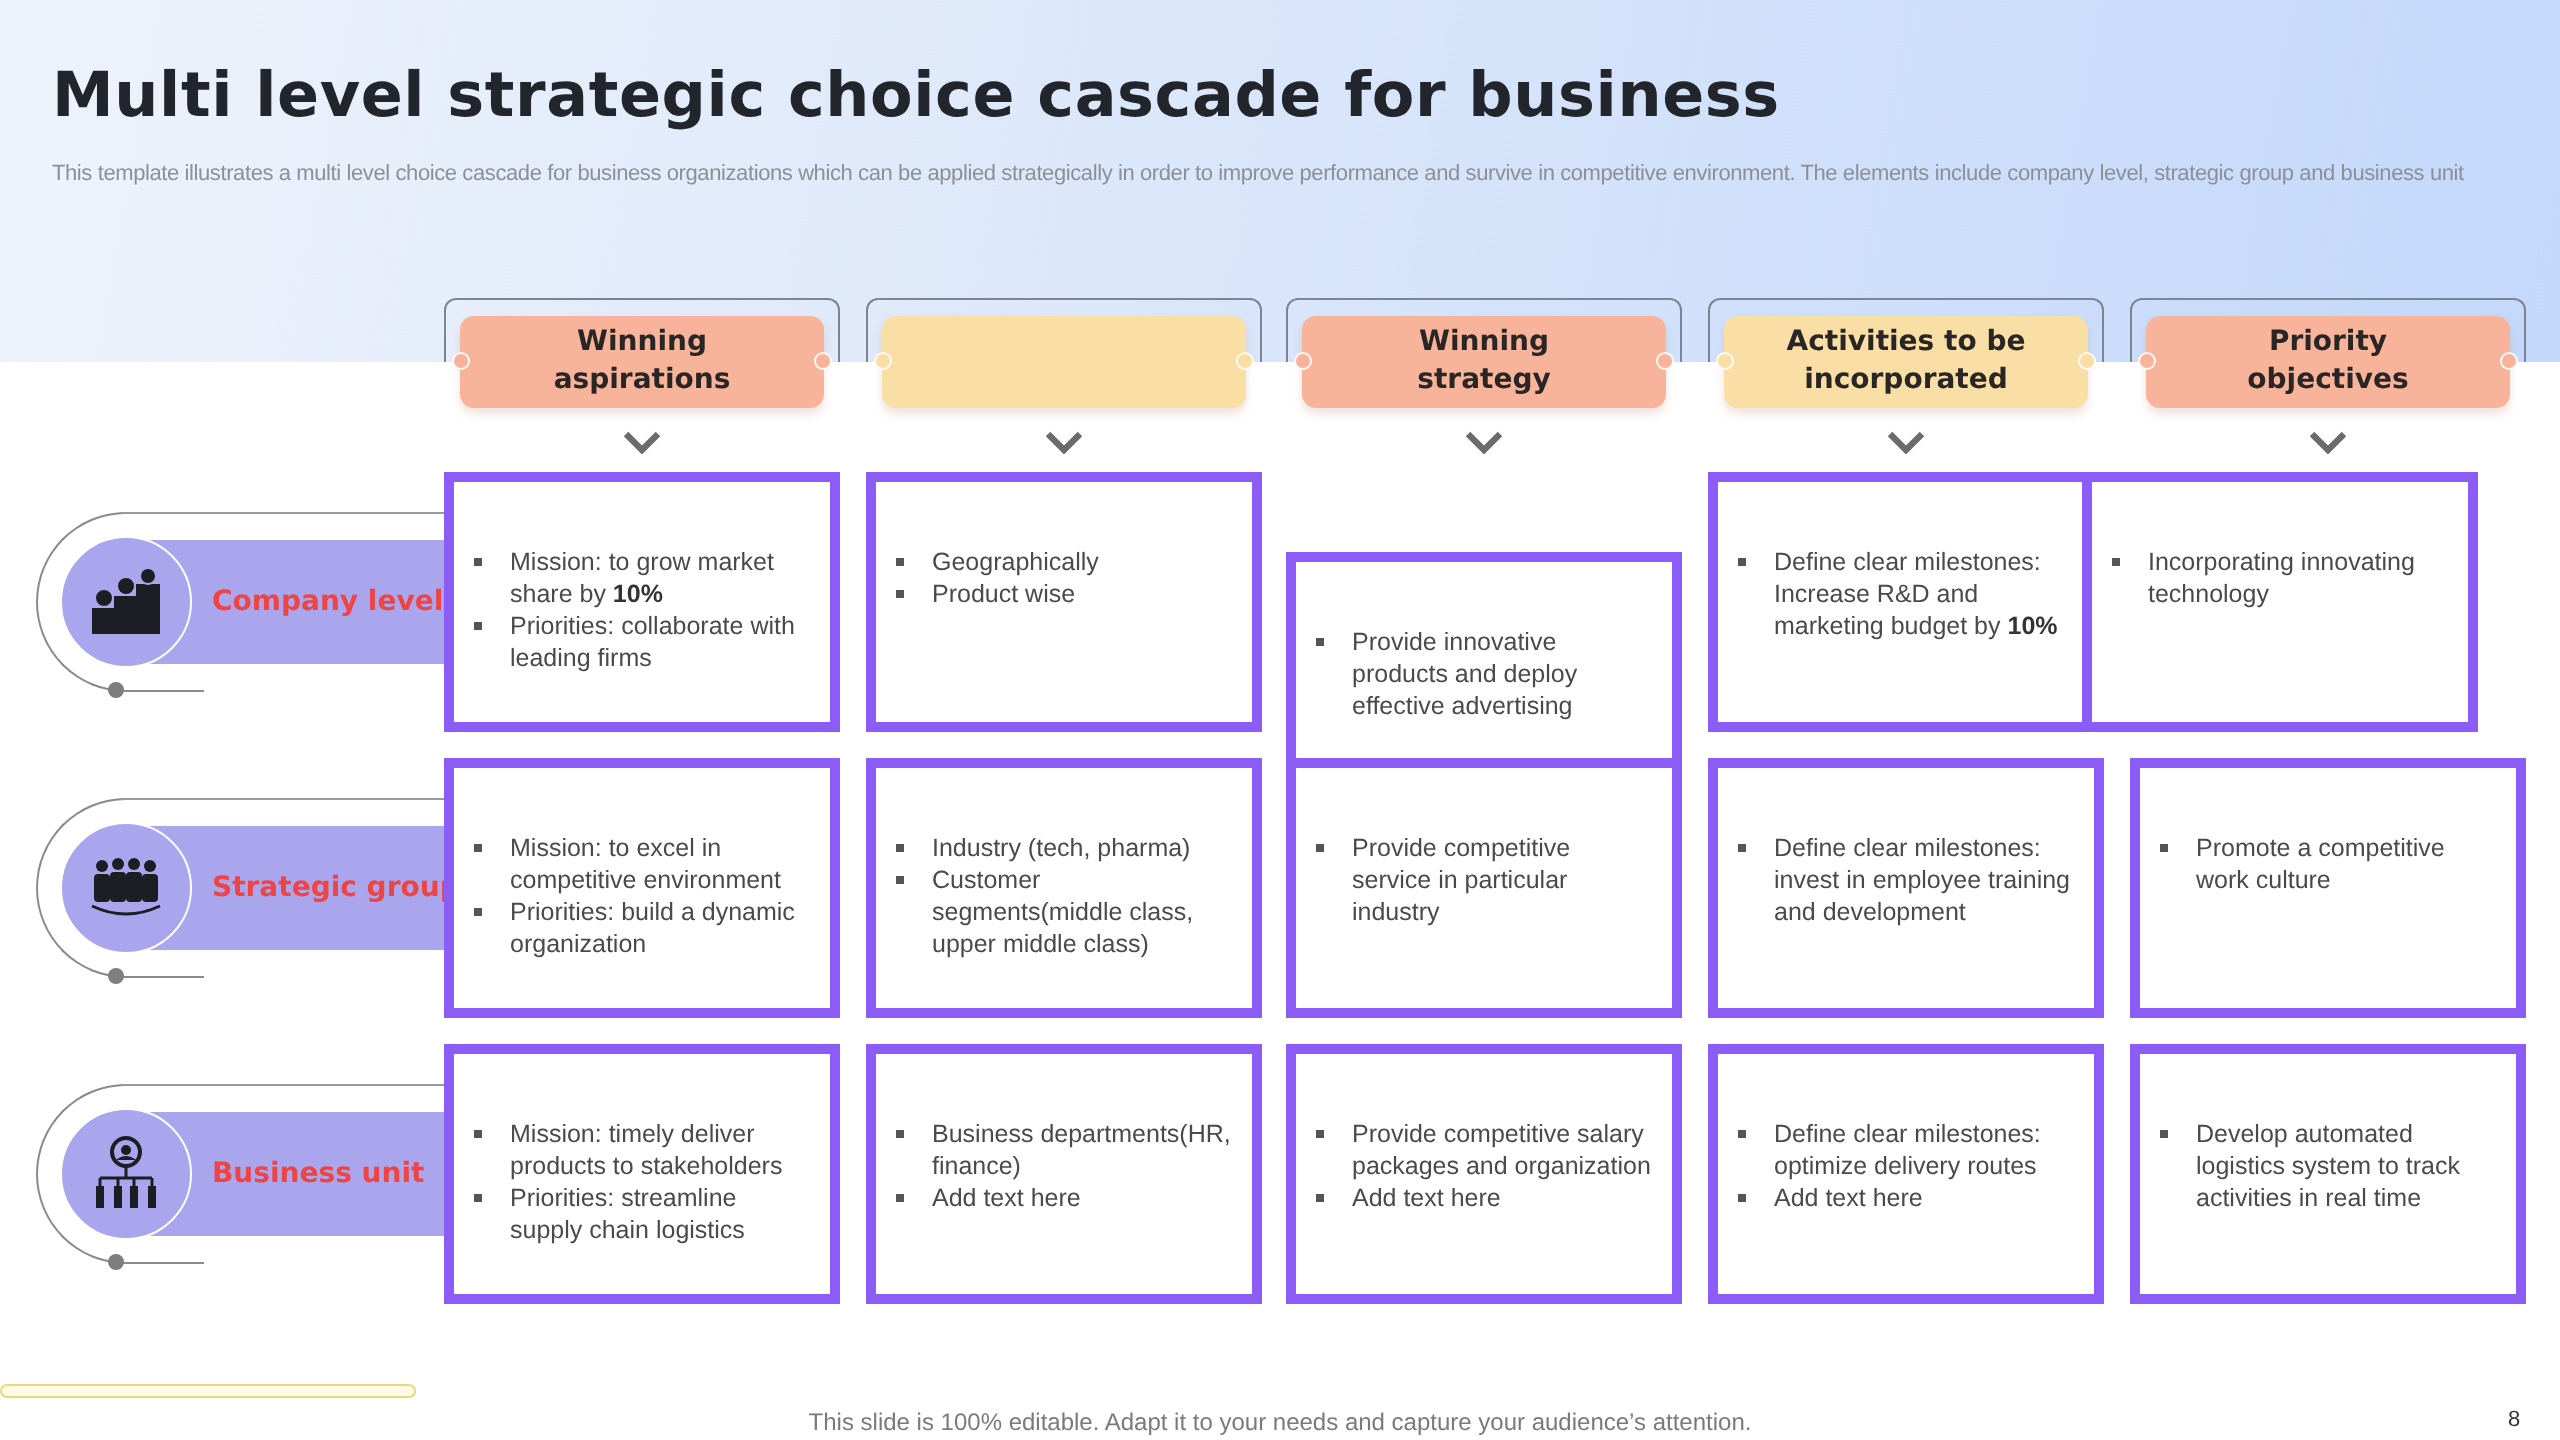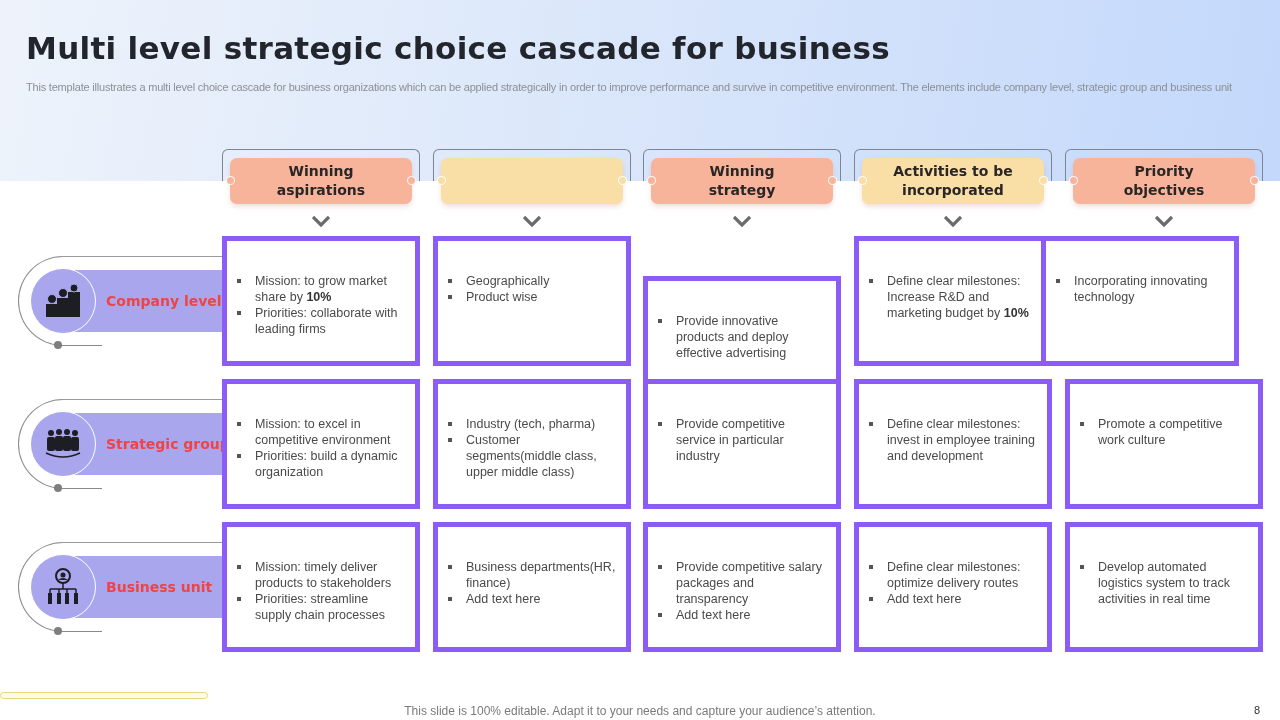--- a/index.html
+++ b/index.html
@@ -275,32 +275,32 @@
       </ul>
     </div>
     <div class="cell" style="left: 1065px; top: 379px;">
       <ul>
         <li><span>Promote a competitive work culture</span></li>
       </ul>
     </div>
     <div class="cell" style="left: 222px; top: 522px;">
       <ul>
         <li><span>Mission: timely deliver products to stakeholders</span></li>
-        <li><span>Priorities: streamline supply chain processes</span></li>
+        <li><span>Priorities: streamline supply chain logistics</span></li>
       </ul>
     </div>
     <div class="cell" style="left: 433px; top: 522px;">
       <ul>
         <li><span>Business departments(HR,  finance)</span></li>
         <li><span>Add text here</span></li>
       </ul>
     </div>
     <div class="cell" style="left: 643px; top: 522px;">
       <ul>
-        <li><span>Provide competitive salary packages and transparency</span></li>
+        <li><span>Provide competitive salary packages and organization</span></li>
         <li><span>Add text here</span></li>
       </ul>
     </div>
     <div class="cell" style="left: 854px; top: 522px;">
       <ul>
         <li><span>Define clear milestones: optimize delivery  routes</span></li>
         <li><span>Add text here</span></li>
       </ul>
     </div>
     <div class="cell" style="left: 1065px; top: 522px;">

